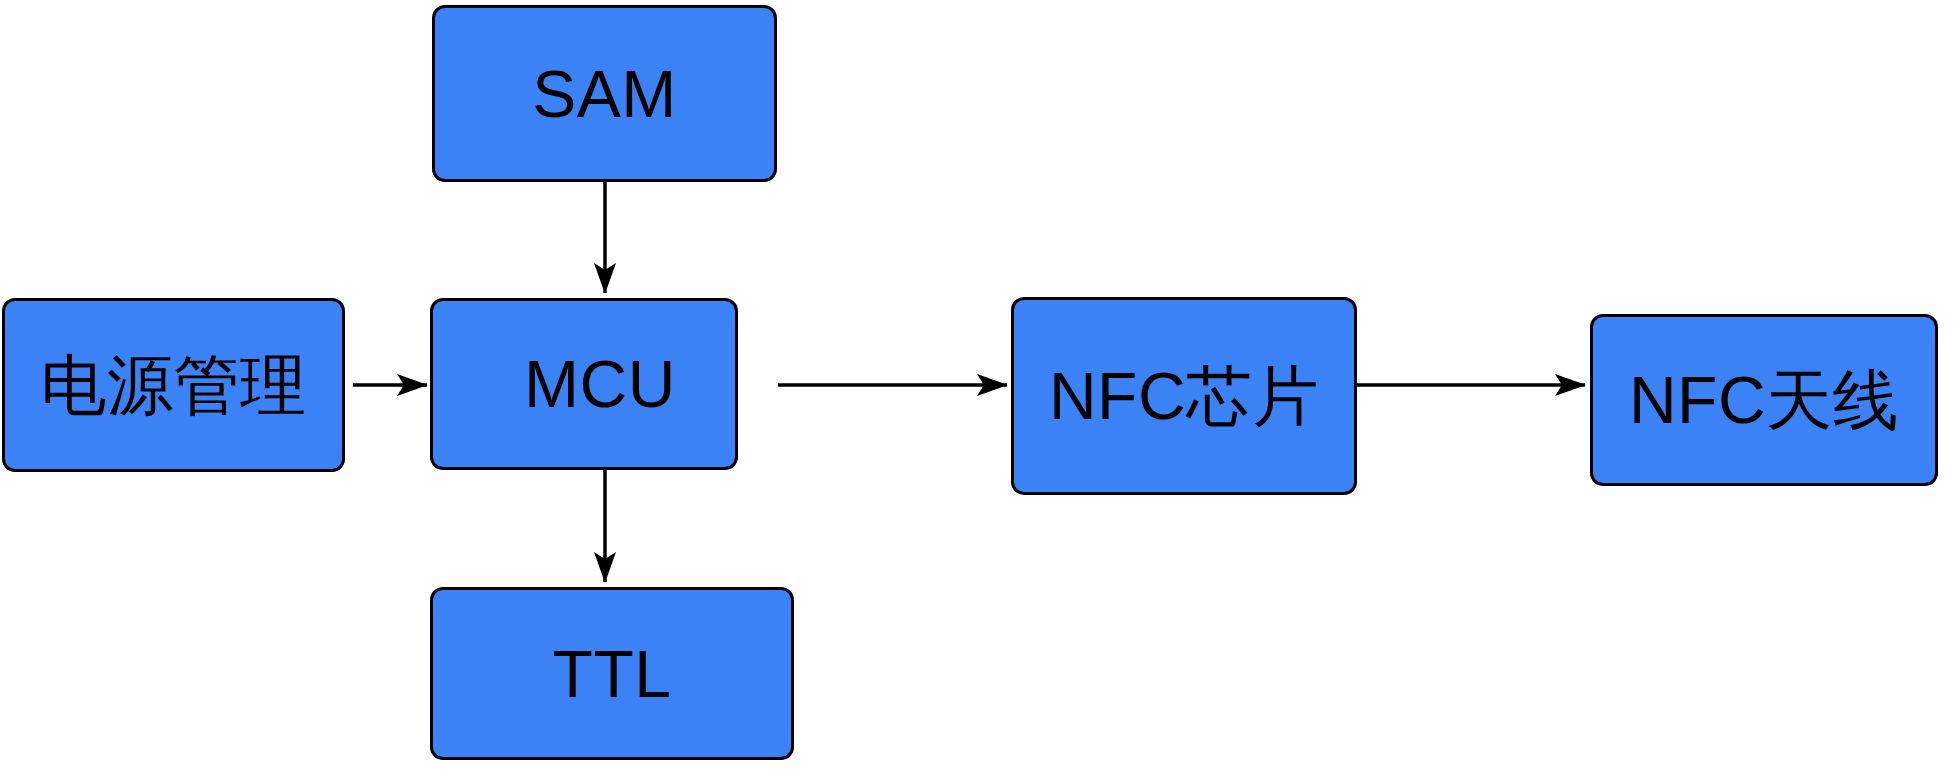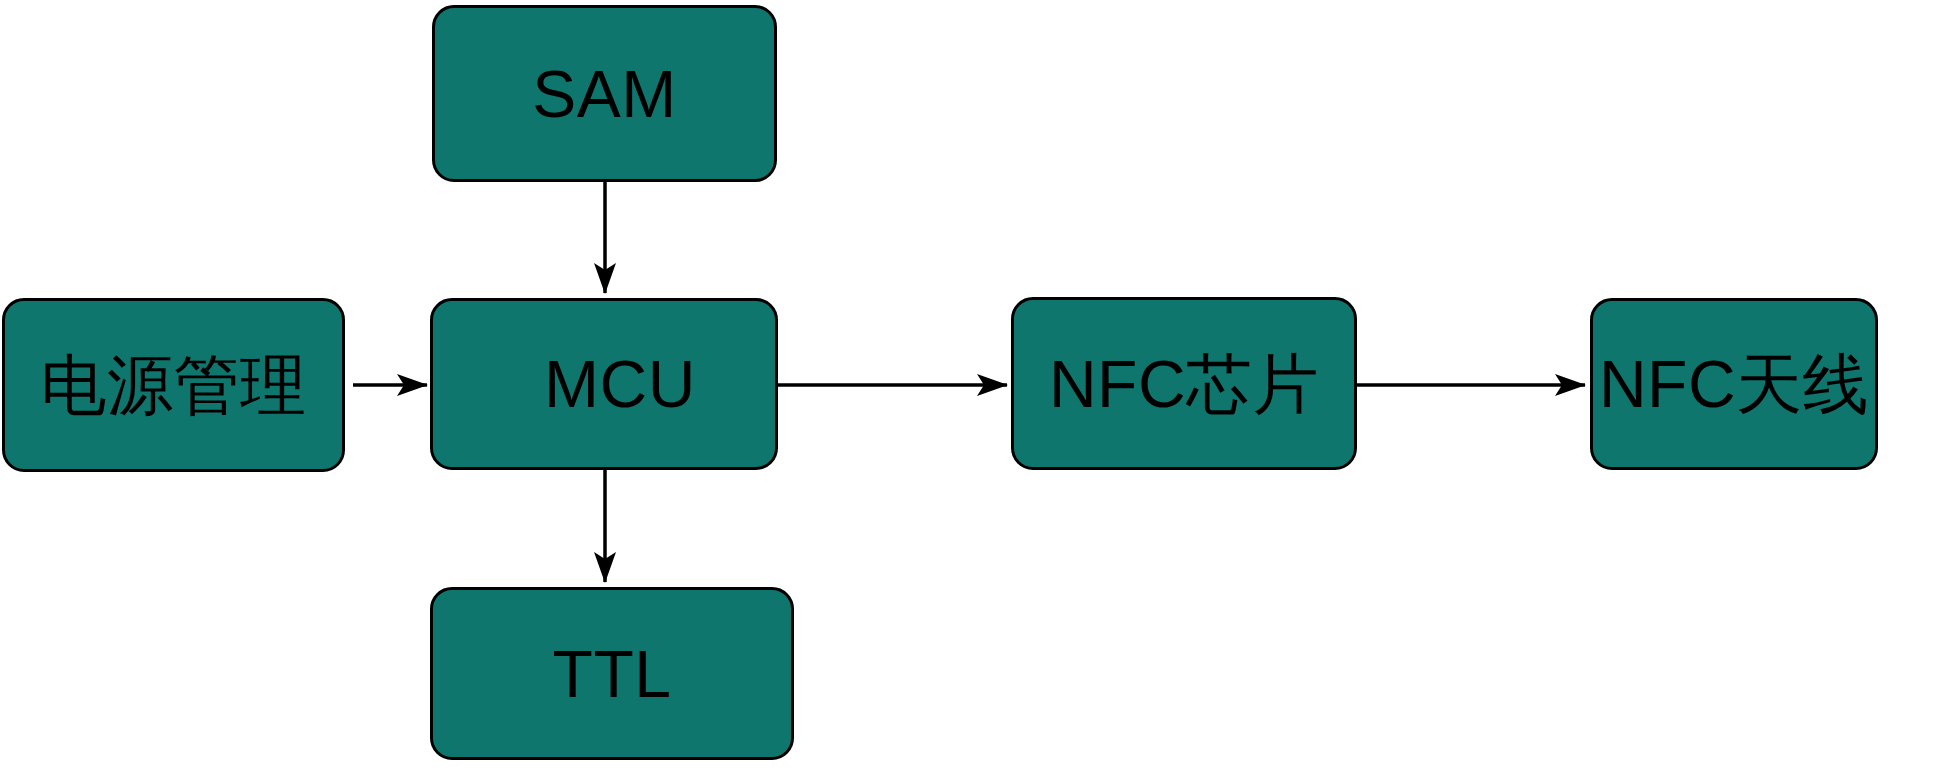--- a/index.html
+++ b/index.html
@@ -11,23 +11,23 @@
   .canvas {
     position: relative;
     width: 1955px;
     height: 771px;
     background: #ffffff;
     overflow: hidden;
   }
   .node {
     position: absolute;
     box-sizing: border-box;
-    background: #0f766e;
+    background: #3b82f6;
     border: 3.5px solid #000000;
-    border-radius: 22px;
+    border-radius: 13px;
     display: flex;
     align-items: center;
     justify-content: center;
     z-index: 2;
     text-align: center;
   }
   .node-label {
     font-size: 66px;
     line-height: 1;
     color: #000000;
@@ -63,29 +63,29 @@
   </svg>
 
   <div class="node" style="left:432px; top:5px; width:345px; height:177px;">
     <span class="node-label">SAM</span>
   </div>
 
   <div class="node" style="left:2px; top:298px; width:343px; height:174px;">
     <span class="node-label">电源管理</span>
   </div>
 
-  <div class="node" style="left:430px; top:298px; width:348px; height:172px;padding-left:32px;">
+  <div class="node" style="left:430px; top:298px; width:308px; height:172px;padding-left:32px;">
     <span class="node-label">MCU</span>
   </div>
 
-  <div class="node" style="left:1011px; top:297px; width:346px; height:173px;">
+  <div class="node" style="left:1011px; top:297px; width:346px; height:198px;">
     <span class="node-label">NFC芯片</span>
   </div>
 
-  <div class="node" style="left:1590px; top:298px; width:288px; height:172px;">
+  <div class="node" style="left:1590px; top:314px; width:348px; height:172px;">
     <span class="node-label">NFC天线</span>
   </div>
 
   <div class="node" style="left:430px; top:587px; width:364px; height:173px;">
     <span class="node-label">TTL</span>
   </div>
 
 </div>
 
 </body></html>

